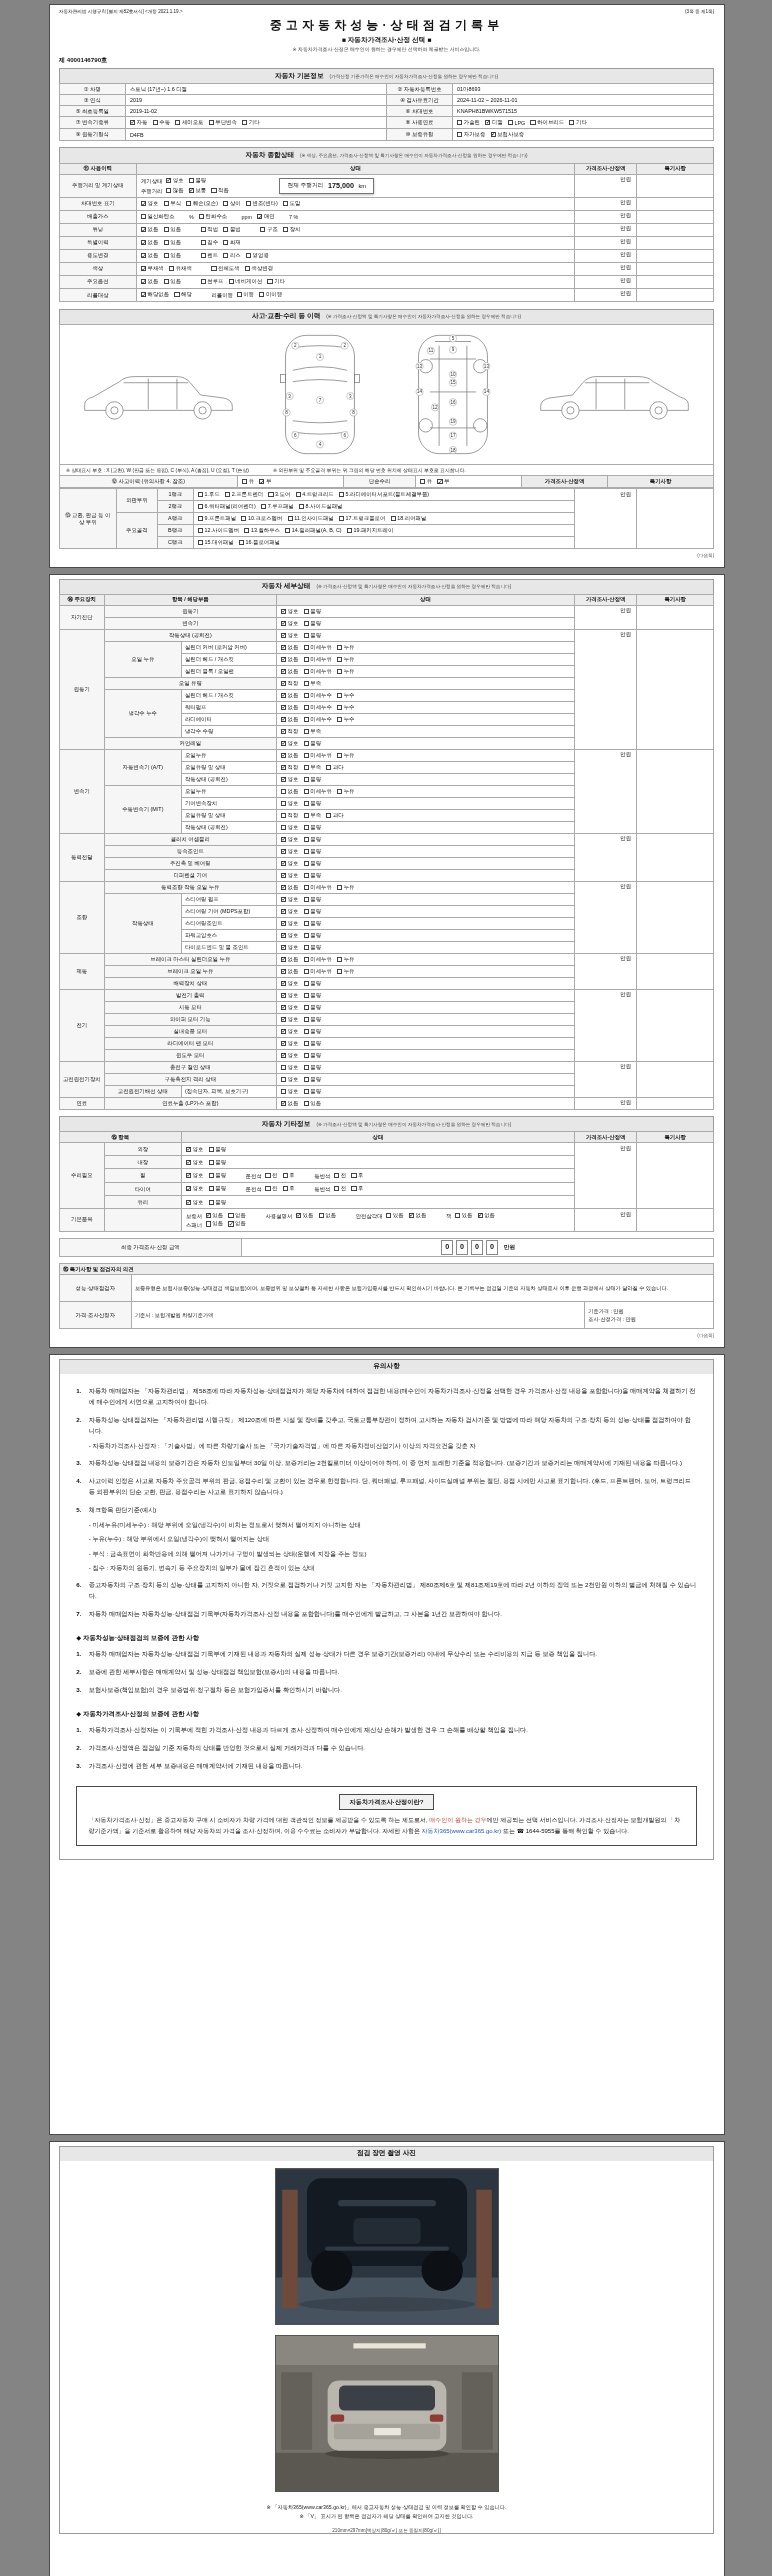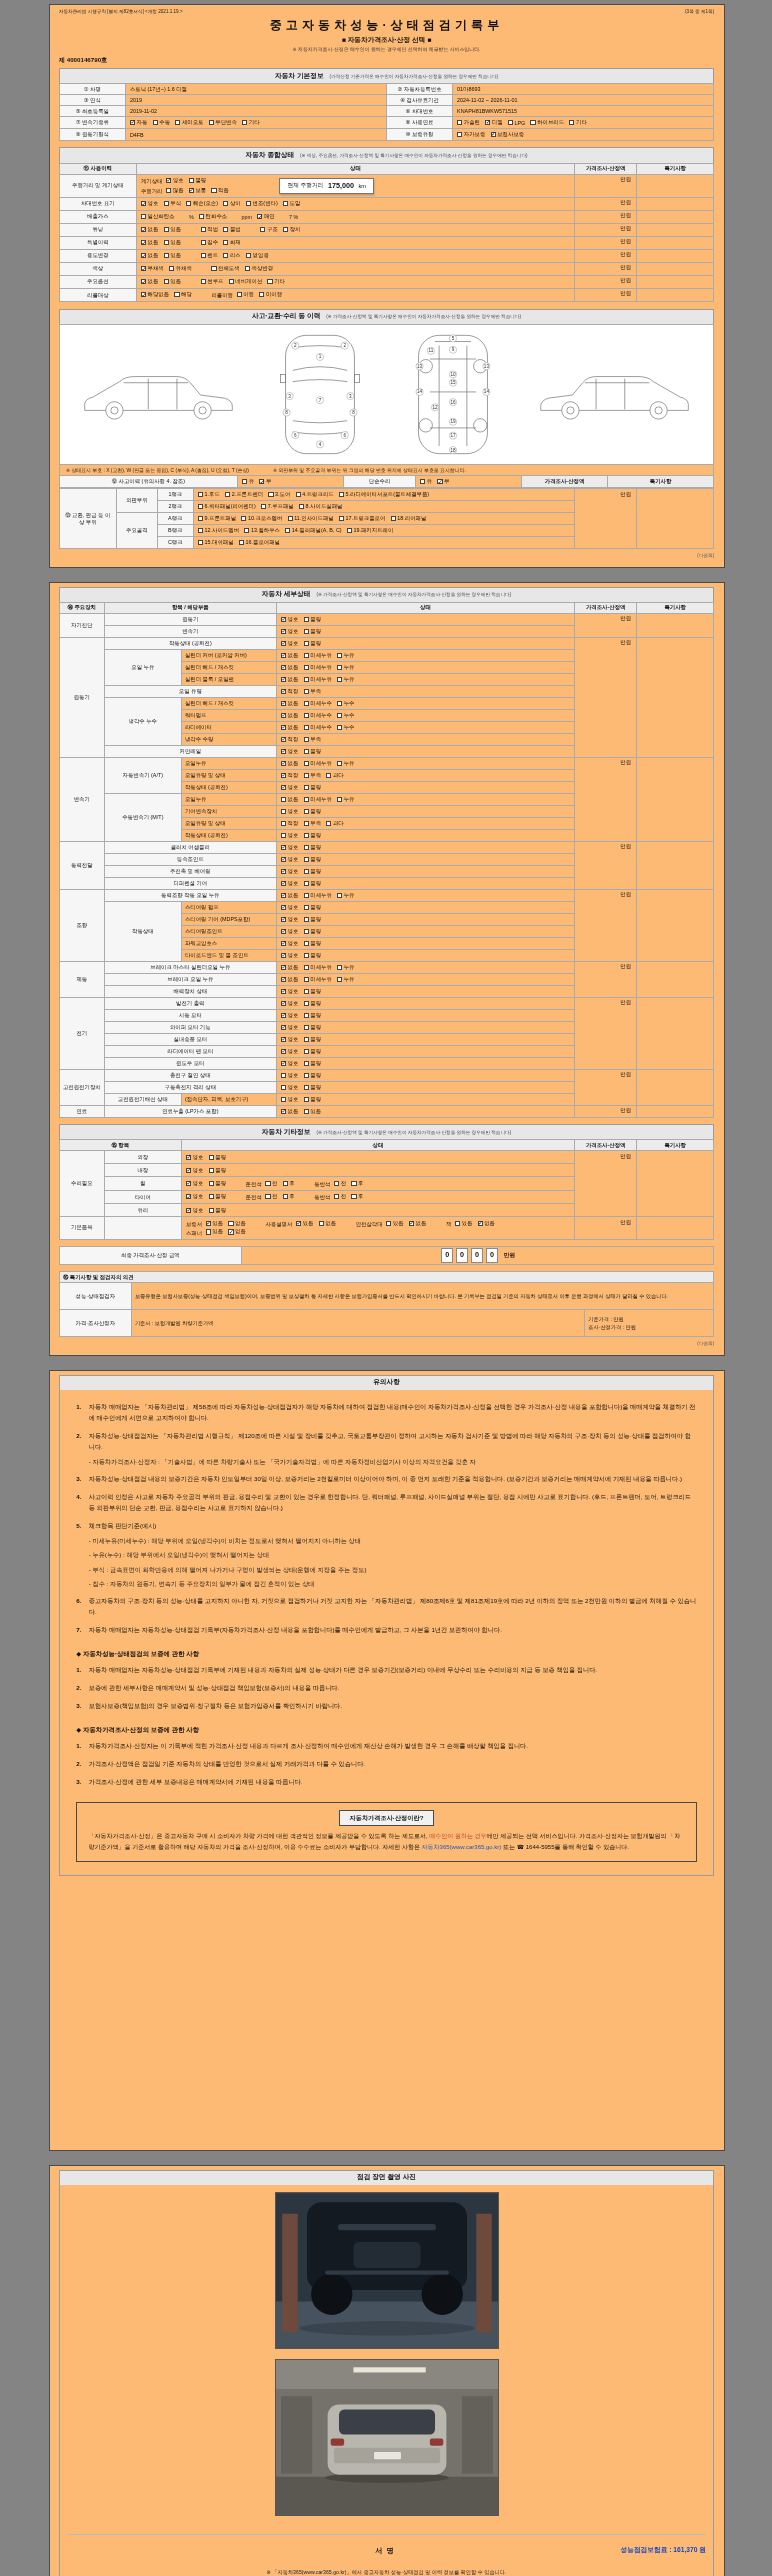--- a/index.html
+++ b/index.html
@@ -1,18 +1,18 @@
 <!DOCTYPE html>
 <html style="font-size:8.2px"><head>
 <meta charset="utf-8">
 <style>
   html,body{margin:0;padding:0}
   body{width:773px;background:#848484;font-family:"Liberation Sans","DejaVu Sans",sans-serif;color:#111}
   .page{padding:4.1px 0 11.3px}
-  .sheet{width:676px;margin:0 auto 14px;background:#fdba74;border:0.5px solid #4a4a4a;padding:4.1px 9.3px 8.2px;box-sizing:border-box}
+  .sheet{width:676px;margin:0 auto 6px;background:#ffffff;border:0.5px solid #4a4a4a;padding:4.1px 9.3px 8.2px;box-sizing:border-box}
   #sheet1{min-height:530px}
   #sheet2{min-height:762px}
   #sheet3{min-height:781px}
   #sheet4{min-height:449px}
   .form-ref-row{display:flex;justify-content:space-between;font-size:4.6px;color:#222;margin-bottom:2.1px}
   h1.title{margin:3.1px 0 1px;text-align:center;font-size:12px;letter-spacing:4.1px;font-weight:bold}
   .subtitle{text-align:center;font-weight:bold;font-size:6.7px;margin:1.5px 0 1px}
   .subnote{text-align:center;font-size:4.9px;color:#333;margin-bottom:4.1px}
   .docno{font-size:6.2px;font-weight:bold;margin:2.1px 0 3.1px}
   .band{background:#e7e7e7;border:0.5px solid #9b9b9b;border-bottom:none;text-align:center;font-weight:bold;font-size:6.7px;padding:2.6px 0}
@@ -1466,24 +1466,20 @@
         <rect x="10" y="70" width="60" height="150" fill="#64615a"></rect>
         <rect x="360" y="70" width="60" height="150" fill="#64615a"></rect>
         <ellipse cx="215" cy="228" rx="120" ry="10" fill="#4a4741"></ellipse>
         <rect x="100" y="86" width="230" height="136" rx="22" fill="#b9b6ae"></rect>
         <rect x="122" y="96" width="186" height="48" rx="10" fill="#3b4046"></rect>
         <rect x="112" y="170" width="206" height="30" rx="6" fill="#a5a29a"></rect>
         <rect x="106" y="152" width="26" height="14" rx="4" fill="#8f3b34"></rect>
         <rect x="298" y="152" width="26" height="14" rx="4" fill="#8f3b34"></rect>
         <rect x="190" y="178" width="52" height="14" rx="2" fill="#e8e6de"></rect>
       </svg>
-      <div class="sign-row">
-        <span class="sign-label">서명</span>
-        <span class="ins">성능점검보험료 : 161,370 원</span>
-      </div>
       <div class="footer-lines">
         <div>※ 「자동차365(www.car365.go.kr)」에서 중고자동차 성능·상태점검 및 이력 정보를 확인할 수 있습니다.</div>
         <div>※ 「V」 표시가 된 항목은 점검자가 해당 상태를 확인하여 고지한 것입니다.</div>
       </div>
       <div class="paper">210mm×297mm[백상지(80g/㎡) 또는 중질지(80g/㎡)]</div>
     </div>
   </section>
 
 </div>
 

